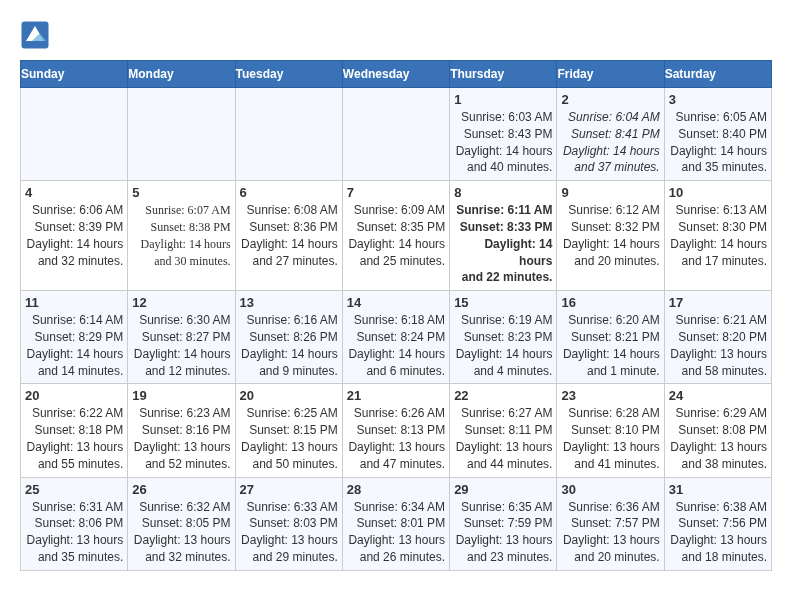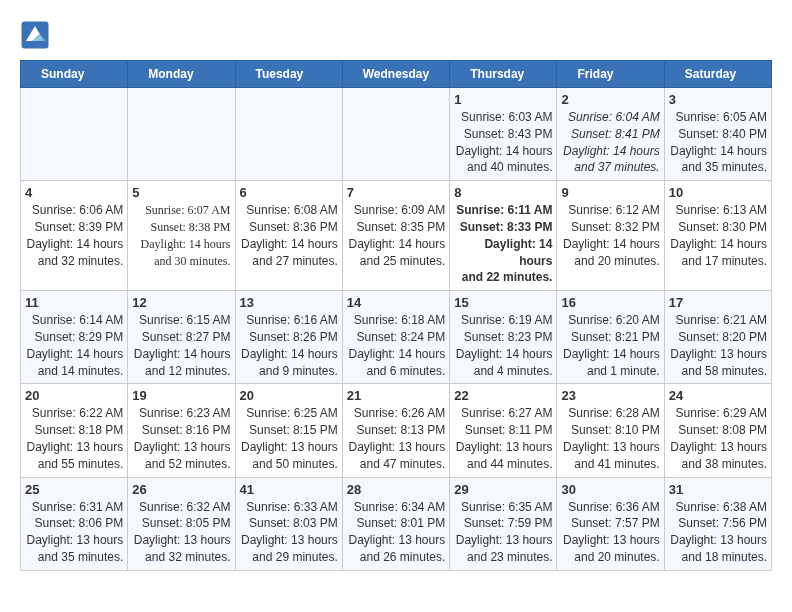--- a/index.html
+++ b/index.html
@@ -49,21 +49,21 @@
       color: #555;
     }
     .calendar {
       width: 100%;
       border-collapse: collapse;
       font-size: 11px;
     }
     .calendar thead th {
       background-color: #3a72b8;
       color: white;
-      padding: 6px 20px;
+      padding: 6px 0;
       text-align: left;
       font-size: 12px;
       border: 1px solid #2a5fa0;
     }
     .calendar tbody td {
       vertical-align: top;
       border: 1px solid #ccc;
       padding: 4px;
       width: calc(100% / 7);
       min-height: 80px;
@@ -207,21 +207,21 @@
       <tr>
         <td>
           <span class="day-number">11</span>
           <div class="day-info" style="white-space: pre-line;">Sunrise: 6:14 AM
 Sunset: 8:29 PM
 Daylight: 14 hours
 and 14 minutes.</div>
         </td>
         <td>
           <span class="day-number">12</span>
-          <div class="day-info" style="white-space: pre-line;">Sunrise: 6:15 AM
+          <div class="day-info" style="white-space: pre-line;">Sunrise: 6:30 AM
 Sunset: 8:27 PM
 Daylight: 14 hours
 and 12 minutes.</div>
         </td>
         <td>
           <span class="day-number">13</span>
           <div class="day-info" style="white-space: pre-line;">Sunrise: 6:16 AM
 Sunset: 8:26 PM
 Daylight: 14 hours
 and 9 minutes.</div>
@@ -315,21 +315,21 @@
 and 35 minutes.</div>
         </td>
         <td>
           <span class="day-number">26</span>
           <div class="day-info" style="white-space: pre-line;">Sunrise: 6:32 AM
 Sunset: 8:05 PM
 Daylight: 13 hours
 and 32 minutes.</div>
         </td>
         <td>
-          <span class="day-number">41</span>
+          <span class="day-number">27</span>
           <div class="day-info" style="white-space: pre-line;">Sunrise: 6:33 AM
 Sunset: 8:03 PM
 Daylight: 13 hours
 and 29 minutes.</div>
         </td>
         <td>
           <span class="day-number">28</span>
           <div class="day-info" style="white-space: pre-line;">Sunrise: 6:34 AM
 Sunset: 8:01 PM
 Daylight: 13 hours

